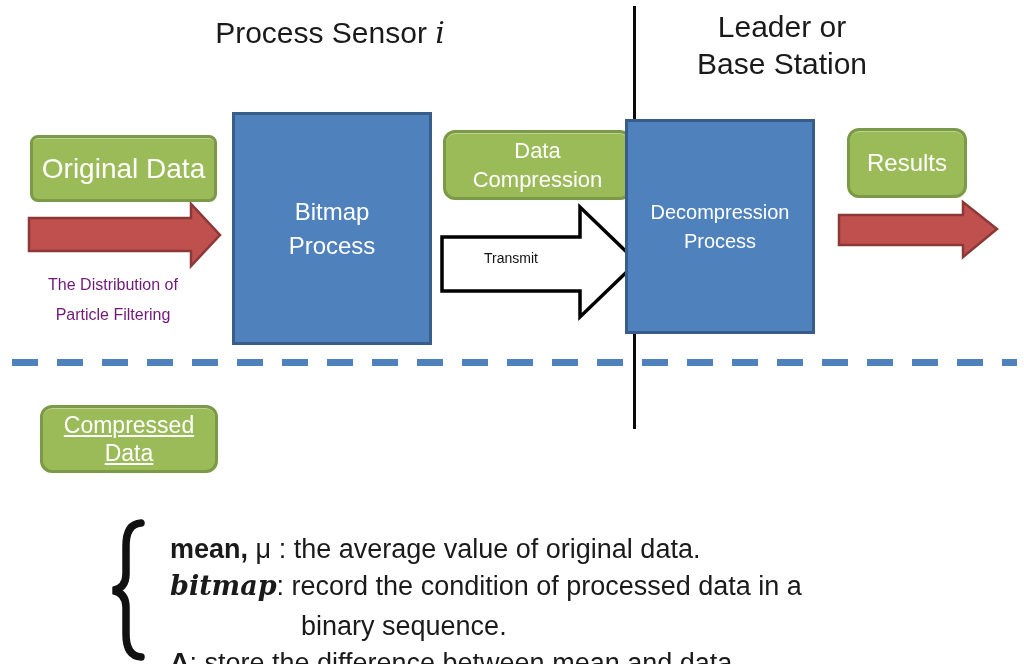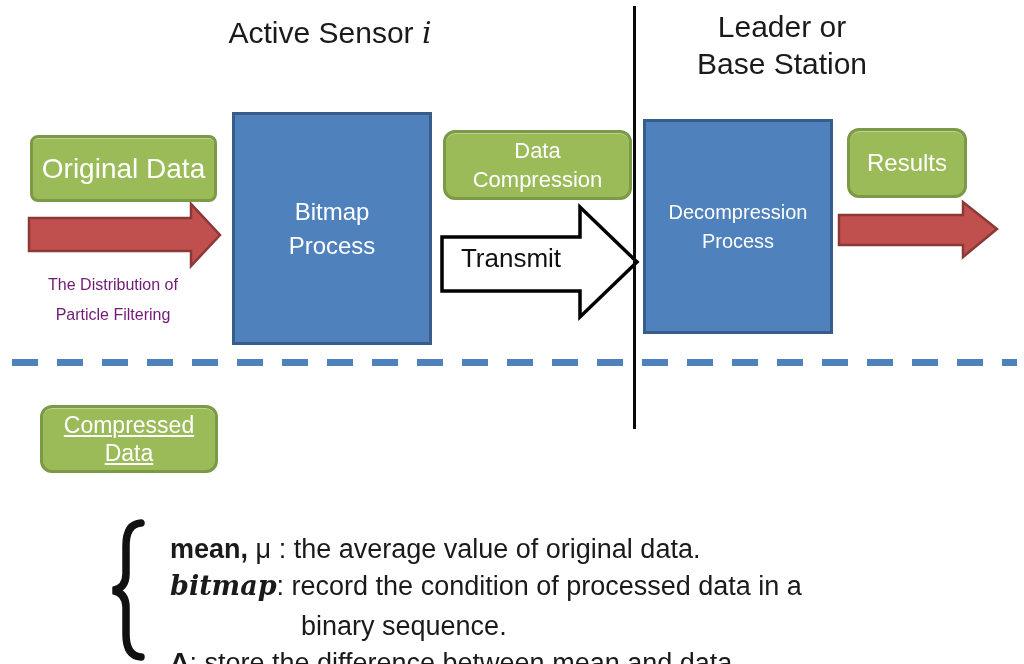--- a/index.html
+++ b/index.html
@@ -58,21 +58,21 @@
     border-radius: 12px;
     box-shadow: inset 0 1px 0 rgba(255,255,255,0.35);
   }
   .box-blue {
     background: var(--blue-fill, #4f81bd);
     border: 3px solid var(--blue-border, #385d8a);
   }
   #box-original-data   { left: 30px;  top: 135px; width: 187px; height: 67px;  font-size: 28px; border-radius: 8px; }
   #box-bitmap          { left: 232px; top: 112px; width: 200px; height: 233px; font-size: 24px; line-height: 34px; }
   #box-data-compression{ left: 443px; top: 130px; width: 189px; height: 70px;  font-size: 22px; line-height: 29px; }
-  #box-decompression   { left: 643px; top: 119px; width: 190px; height: 215px; font-size: 20px; line-height: 29px; }
+  #box-decompression   { left: 625px; top: 119px; width: 190px; height: 215px; font-size: 20px; line-height: 29px; }
   #box-results         { left: 847px; top: 128px; width: 120px; height: 70px;  font-size: 24px; }
   #box-compressed-data { left: 40px;  top: 405px; width: 178px; height: 68px;  font-size: 23px; line-height: 28px; text-decoration: underline; }
 
   
   #distribution-caption {
     left: 12px; top: 270px; width: 202px;
     text-align: center;
     font-size: 16px;
     line-height: 30px;
     color: #701a75;
@@ -80,21 +80,21 @@
 
   
   #arrow-layer { left: 0; top: 0; width: 1024px; height: 664px; }
   .arrow-red   { fill: var(--red-fill, #c0504d); stroke: var(--red-border, #8c3836); stroke-width: 2.5; }
   .arrow-white { fill: var(--transmit-fill, #ffffff); stroke: var(--transmit-border, #000000); stroke-width: 3.5; }
   .brace-path  { fill: none; stroke: #111111; stroke-width: 7.5; stroke-linecap: round; }
 
   #transmit-label {
     left: 442px; top: 239px; width: 138px; height: 38px;
     display: flex; align-items: center; justify-content: center;
-    font-size: 26px; color: #111111;
+    font-size: 14px; color: #111111;
   }
 
   
   .legend-line {
     font-size: 27px;
     line-height: 32px;
     color: #1a1a1a;
     white-space: nowrap;
     margin-top: 24px;
   }
@@ -115,21 +115,21 @@
 <div id="canvas">
 
   <svg id="arrow-layer" class="abs" viewBox="0 0 1024 664">
     <polygon class="arrow-red" points="29,218 191,218 191,204 220,235 191,266 191,251 29,251"></polygon>
     <polygon class="arrow-white" points="442,237 580,237 580,207 637,262 580,317 580,291 442,291"></polygon>
     <polygon class="arrow-red" points="839,215 963,215 963,202 997,229 963,257 963,245 839,245"></polygon>
     <path class="brace-path" d="M 141 523 Q 126 524 126 546 L 126 574 Q 126 588 113 590.5 Q 126 593 126 607 L 126 634 Q 126 656 141 657"></path>
   </svg>
 
   <div class="abs section-title" style="left:210px; top:14px; width:240px;">
-    <span>Active Sensor</span>
+    <span>Process Sensor</span>
     <span class="var-italic">i</span>
   </div>
 
   <div class="abs section-title" style="left:672px; top:8px; width:220px;">
     <div>Leader or</div>
     <div>Base Station</div>
   </div>
 
   <div id="v-divider" class="abs"></div>
   <div id="dashed-divider" class="abs"></div>

